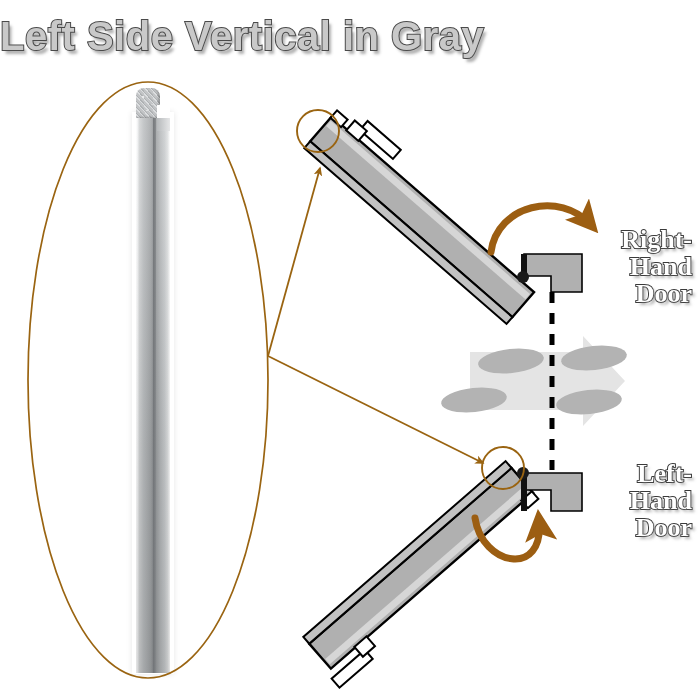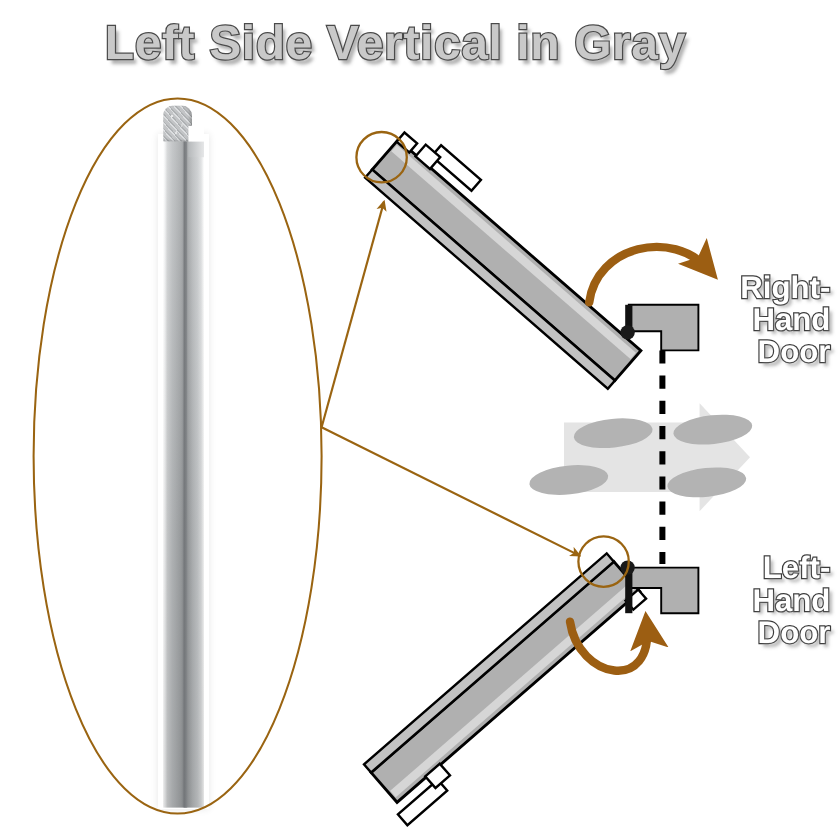--- a/index.html
+++ b/index.html
@@ -1,38 +1,38 @@
 <!DOCTYPE html>
 <html><head>
 <meta charset="utf-8">
 <style>
   html,body{margin:0;padding:0;background:#ffffff;}
   body{width:700px;height:700px;position:relative;overflow:hidden;
        font-family:"Liberation Sans", sans-serif;}
   #stage{position:absolute;inset:0;width:700px;height:700px;}
 
   
-  .title-wrap{position:absolute;left:0;top:14px;width:659px;text-align:center;}
+  .title-wrap{position:absolute;left:0;top:14px;width:659px;text-align:left;}
   .title{
     display:inline-block;
     font-family:"Liberation Sans", sans-serif;
     font-weight:bold;
     font-size:40px;
     letter-spacing:0.5px;
     color:#c9c9c9;
     -webkit-text-stroke:2px #4a4a4a;
     paint-order:stroke fill;
     text-shadow:3px 4px 3px rgba(80,80,80,.45);
   }
 
   
   .door-label{
     position:absolute;
     text-align:right;
-    font-family:Liberation Sans, sans-serif;
+    font-family:Liberation Serif, serif;
     font-weight:bold;
     font-size:26px;
     line-height:27px;
     color:#ffffff;
     -webkit-text-stroke:2px #3a3a3a;
     paint-order:stroke fill;
     text-shadow:3px 3px 3px rgba(120,120,120,.55);
     white-space:pre;
   }
   #label-rh{right:8px;top:226px;}

